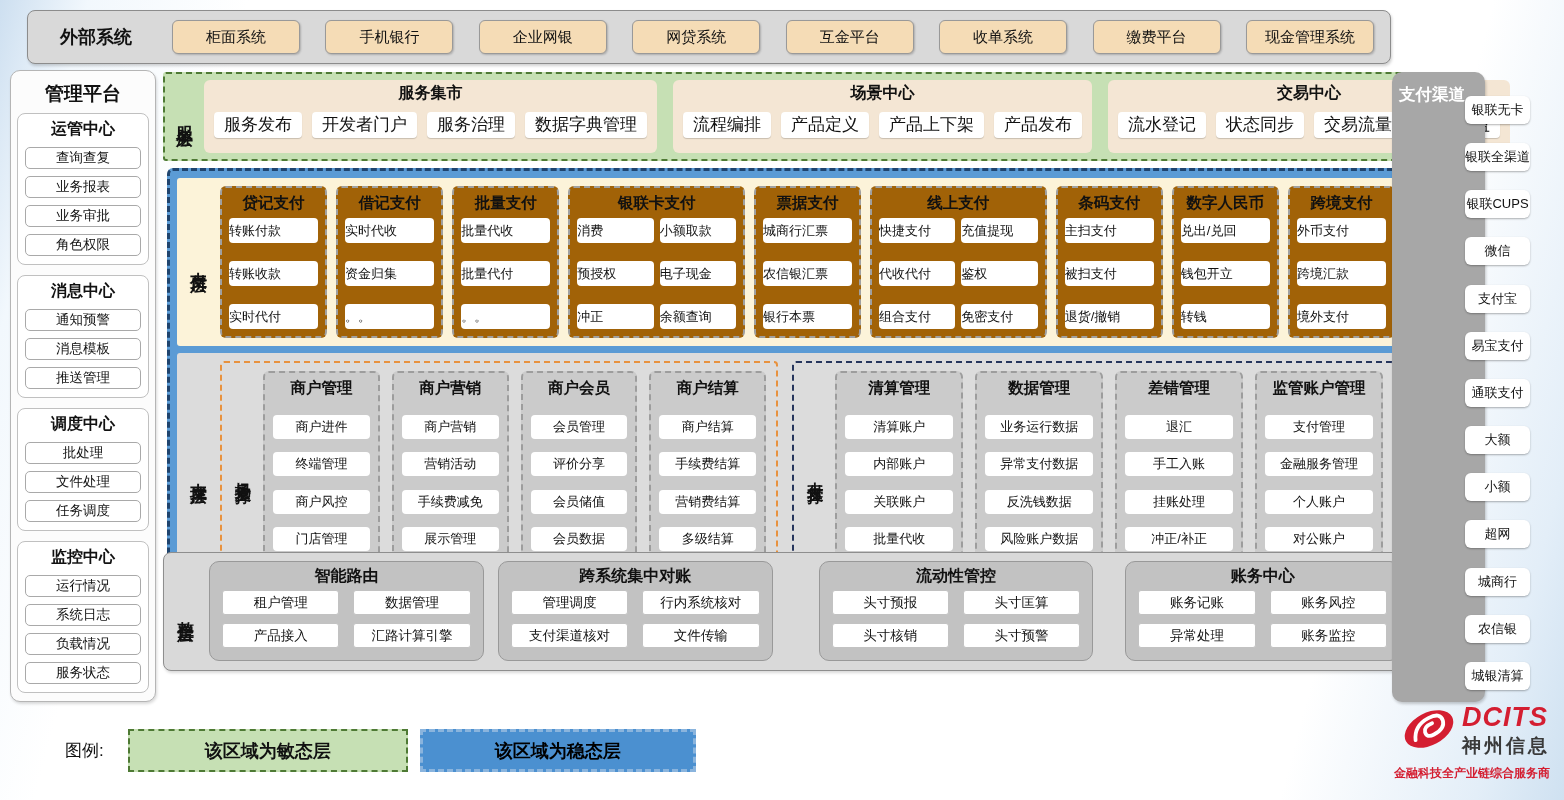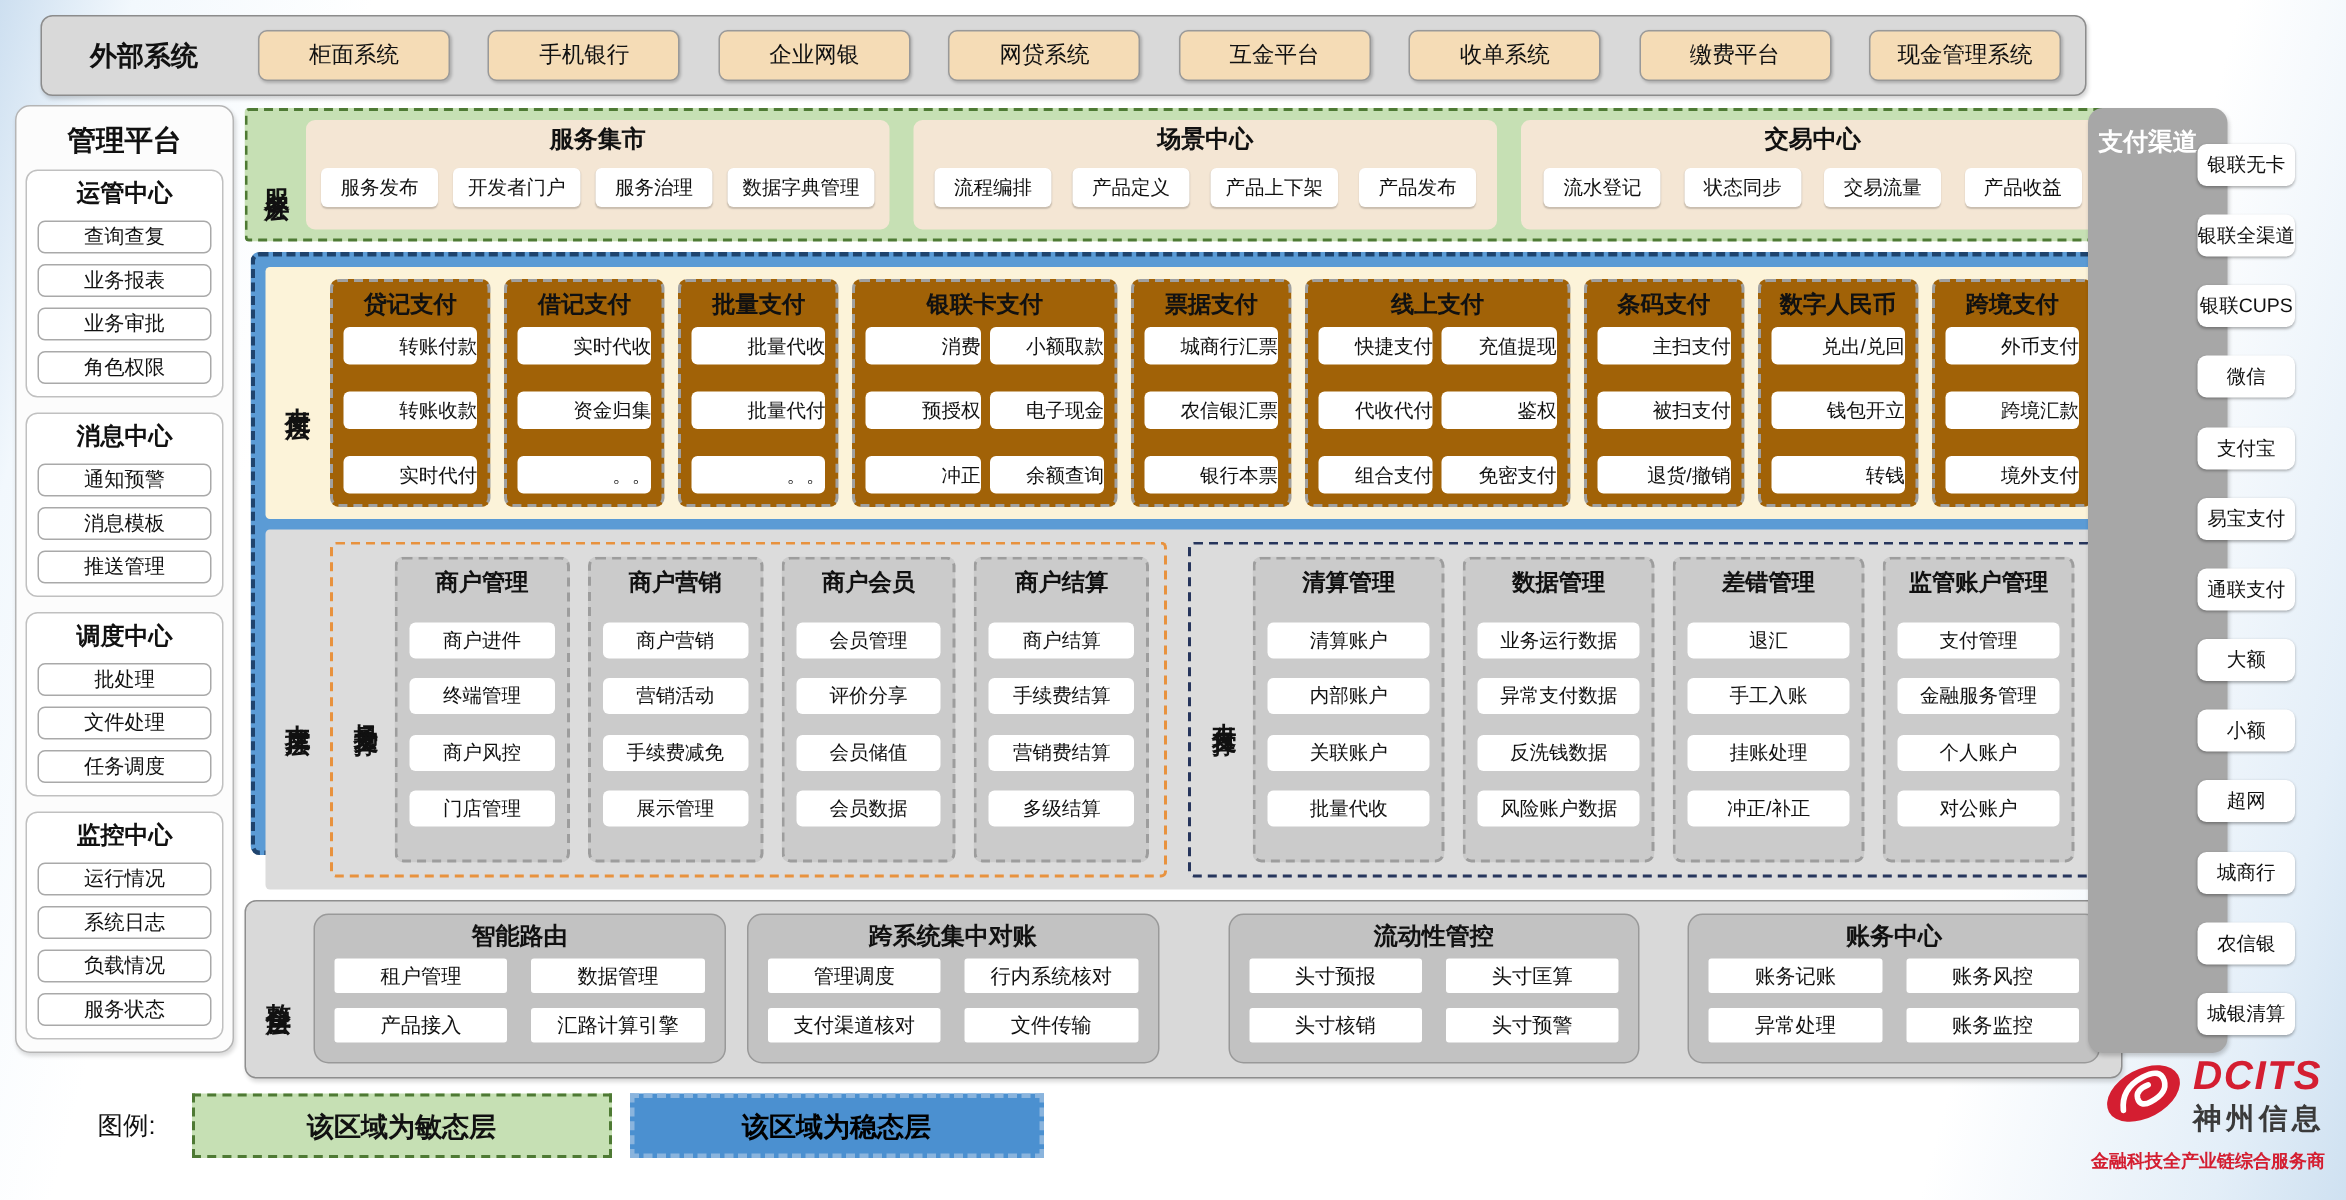--- a/index.html
+++ b/index.html
@@ -55,21 +55,21 @@
     position:absolute; left:163px; top:72px; width:1252px; height:89px;
     background:#c6e0b4; border:2px dashed #4e7a34; border-radius:3px;
     display:flex; align-items:stretch; padding:6px 10px 6px 8px;
   }
   .service-groups { flex:1; display:flex; gap:16px; margin-left:8px; }
   .svc-group { background:#f4e6d4; border-radius:6px; flex:1; display:flex; flex-direction:column; padding:3px 10px 8px; }
   .svc-title { font-weight:bold; font-size:16px; text-align:center; }
   .svc-items { flex:1; display:flex; justify-content:space-evenly; align-items:center; gap:10px; }
   .svc-btn {
     background:#fff; border-radius:4px; height:26px; line-height:26px; padding:0 10px;
-    font-size:13px; text-align:center; min-width:78px; white-space:nowrap;
+    font-size:17px; text-align:center; min-width:78px; white-space:nowrap;
     box-shadow:0 1px 1px rgba(0,0,0,.18);
   }
 
   
   .stable-box {
     position:absolute; left:167px; top:168px; width:1248px; height:402px;
     background:#5b9bd5; border:3px dashed #1f446e; border-radius:6px; padding:7px;
   }
 
   
@@ -81,21 +81,21 @@
   .pay-col {
     background:#a16207; border:2px dashed #a0a0a0; border-radius:6px; flex:1;
     padding:3px 7px 7px; display:flex; flex-direction:column; min-width:0;
   }
   .pay-col.wide { flex:1.78; }
   .pay-title { font-weight:bold; font-size:15.5px; text-align:center; margin:2px 0; white-space:nowrap; }
   .pay-rows { flex:1; display:flex; flex-direction:column; justify-content:space-between; padding-top:2px; }
   .pay-row { display:flex; gap:6px; }
   .pay-btn {
     background:#fff; border-radius:4px; height:25px; line-height:25px; font-size:13px;
-    text-align:right; flex:1; white-space:nowrap; overflow:hidden; min-width:0;
+    text-align:left; flex:1; white-space:nowrap; overflow:hidden; min-width:0;
   }
 
   
   .support-layer {
     background:#dcdcdc; border-radius:3px; height:240px; display:flex; align-items:stretch;
     padding:8px 10px;
   }
   .support-groups { flex:1; display:flex; gap:14px; margin-left:10px; }
   .sup-group { border:2px dashed #888; border-radius:4px; display:flex; align-items:stretch; padding:8px 10px; }
   .sup-group:nth-of-type(1) { flex:0.96; }
@@ -111,21 +111,21 @@
   }
   .sup-title { font-weight:bold; font-size:15.5px; text-align:center; margin-top:2px; white-space:nowrap; }
   .sup-items { flex:1; display:flex; flex-direction:column; justify-content:space-evenly; margin-top:2px; }
   .sup-btn {
     background:#fff; border-radius:4px; height:24px; line-height:24px; font-size:13px;
     text-align:center; white-space:nowrap; overflow:hidden;
   }
 
   
   .integration-layer {
-    position:absolute; left:163px; top:600px; width:1252px; height:119px;
+    position:absolute; left:163px; top:552px; width:1252px; height:119px;
     background:#d9d9d9; border:1px solid #8e8e8e; border-radius:8px;
     display:flex; align-items:stretch; padding:8px 14px 9px 10px;
     box-shadow:1px 2px 3px rgba(0,0,0,.15);
   }
   .int-groups { flex:1; display:flex; gap:14px; margin-left:12px; }
   .int-group {
     background:#c2c2c2; border:1px solid #999; border-radius:10px; flex:1;
     padding:2px 12px 9px; display:flex; flex-direction:column;
   }
   .int-group:nth-of-type(3) { margin-left:32px; }

